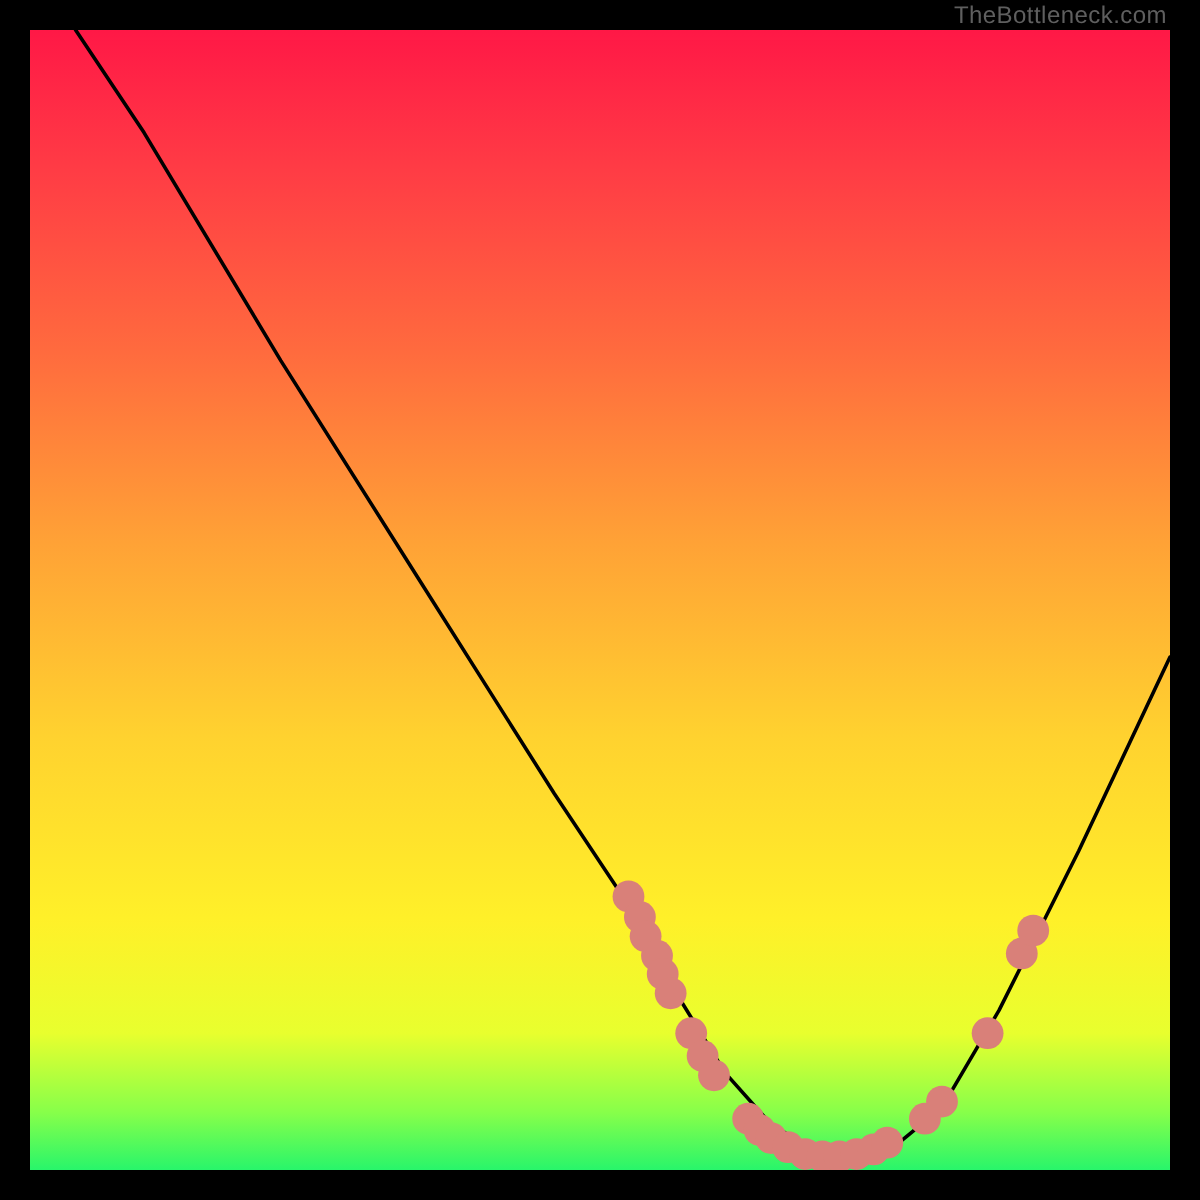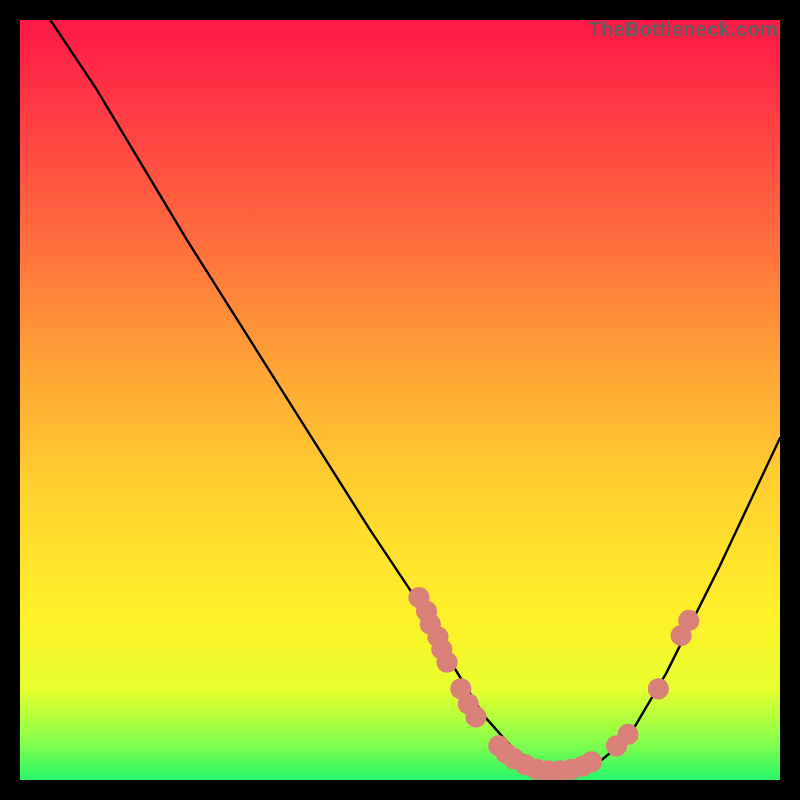--- a/index.html
+++ b/index.html
@@ -6,25 +6,25 @@
     margin: 0;
     padding: 0;
     width: 800px;
     height: 800px;
     background: #000;
     font-family: Arial, Helvetica, sans-serif;
     overflow: hidden;
   }
   .watermark {
     position: absolute;
-    top: 18px;
+    top: 2px;
     right: 22px;
     color: #5f5f5f;
-    font-size: 20px;
-    font-weight: 700;
+    font-size: 16px;
+    font-weight: 400;
     letter-spacing: 0.3px;
     z-index: 20;
   }
   .plot-area {
     position: absolute;
     left: 20px;
     top: 20px;
     width: 760px;
     height: 760px;
     

